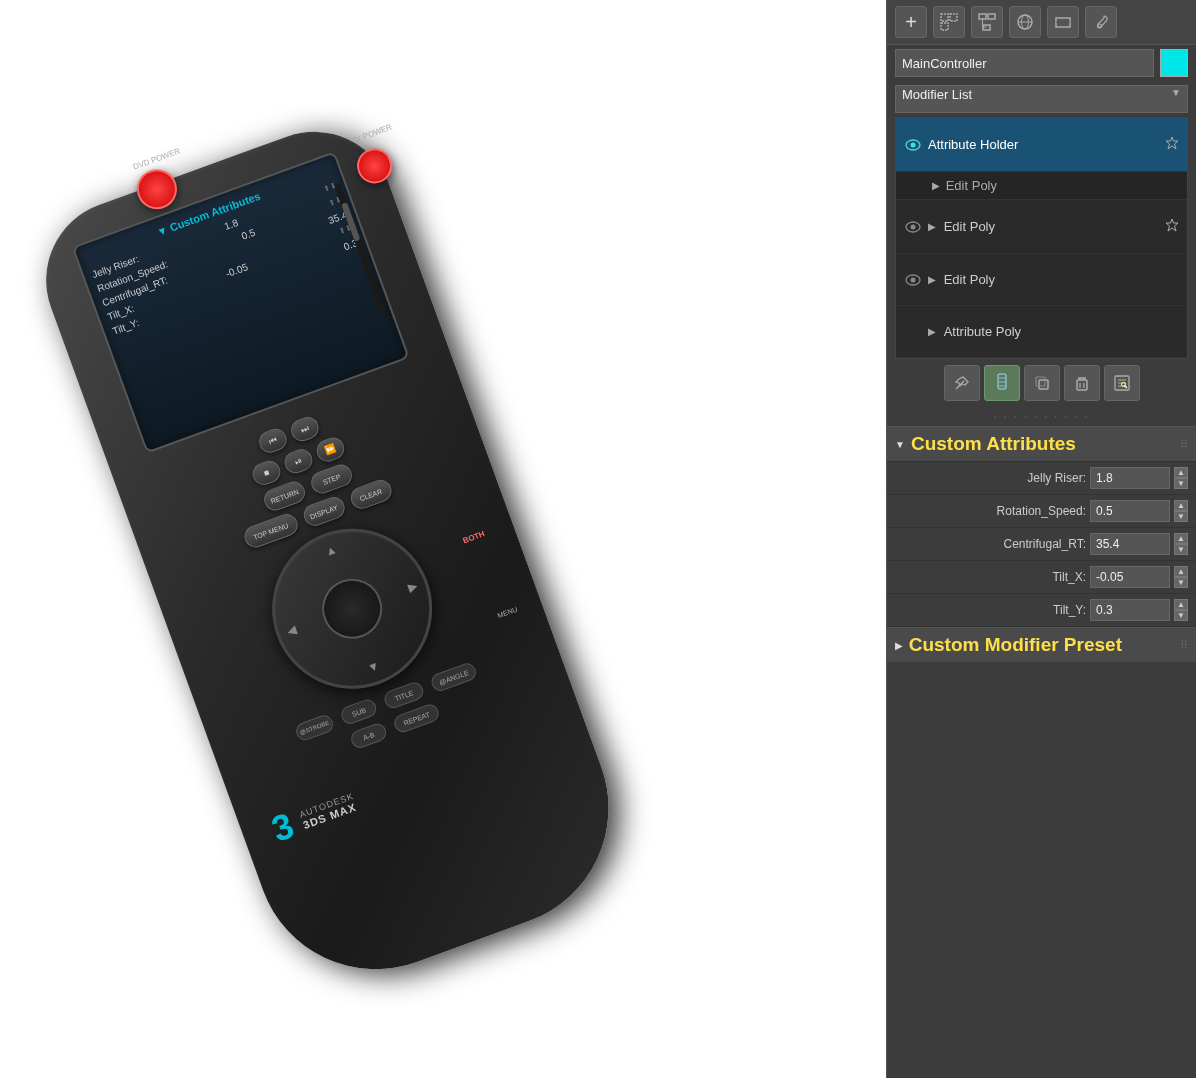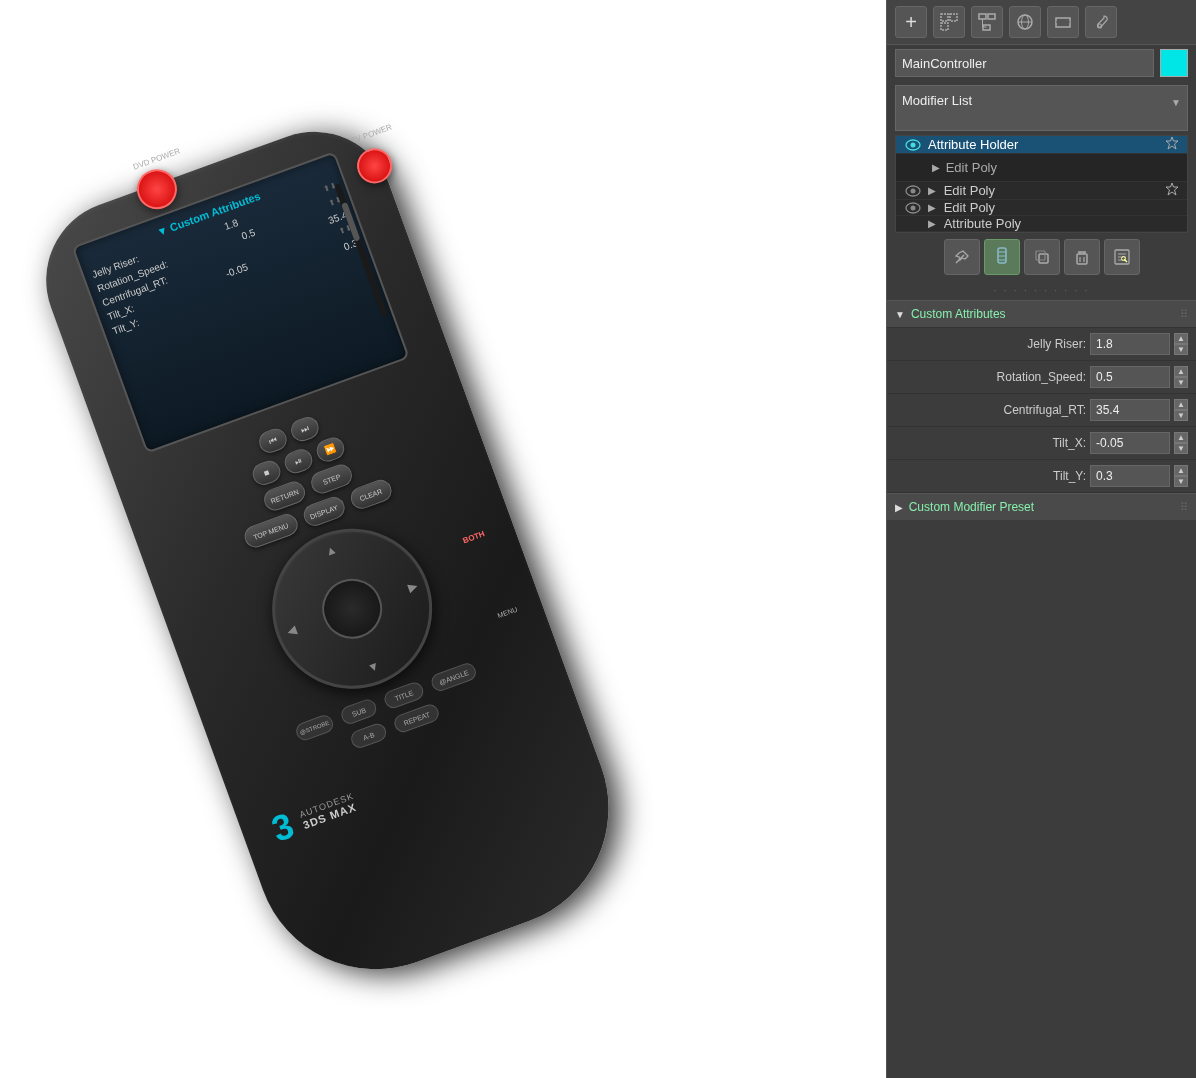--- a/index.html
+++ b/index.html
@@ -266,44 +266,44 @@
       padding: 4px 8px;
       background: #3c3c3c;
       gap: 4px;
     }
 
     .mod-list-dropdown {
       flex: 1;
       background: #555;
       border: 1px solid #666;
       color: #eee;
-      padding: 22px 6px;
+      padding: 1px 6px;
       font-size: 13px;
-      height: 36px;
-      display: flex;
-      align-items: flex-end;
+      height: 28px;
+      display: flex;
+      align-items: flex-start;
       justify-content: space-between;
     }
 
     .dropdown-arrow {
       color: #aaa;
       font-size: 10px;
     }
 
     
     .mod-stack {
       background: #2a2a2a;
       margin: 0 8px;
       border: 1px solid #444;
     }
 
     .mod-item {
       display: flex;
       align-items: center;
-      padding: 0 8px;
+      padding: 18px 8px;
       border-bottom: 1px solid #333;
       color: #ccc;
       font-size: 13px;
       cursor: pointer;
       gap: 6px;
     }
 
     .mod-item.selected {
       background: #1a5276;
       color: #fff;
@@ -402,23 +402,23 @@
       cursor: pointer;
     }
 
     .section-arrow {
       color: #ddd;
       margin-right: 6px;
       font-size: 10px;
     }
 
     .section-title {
-      font-weight: normal;
-      color: #86efac;
-      font-size: 12px;
+      font-weight: bold;
+      color: #fde047;
+      font-size: 19px;
       flex: 1;
     }
 
     .section-grip {
       color: #666;
       font-size: 11px;
     }
 
     
     .attr-row {

